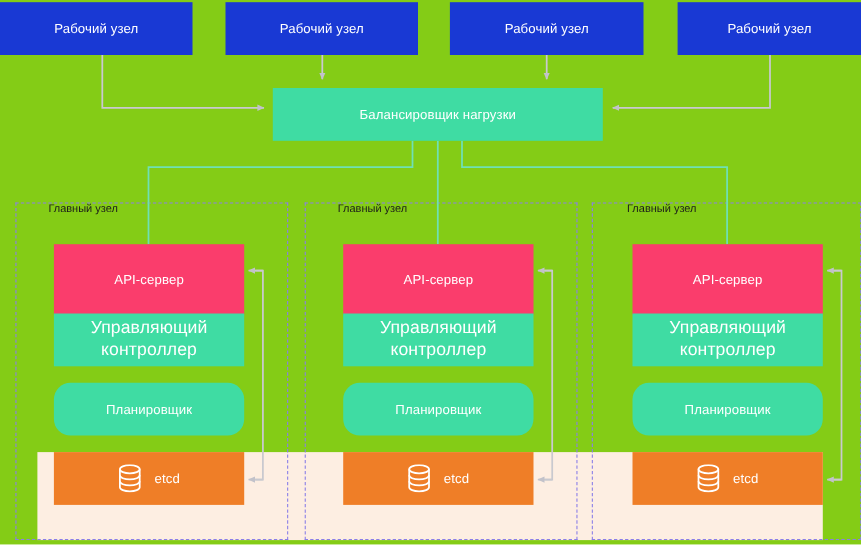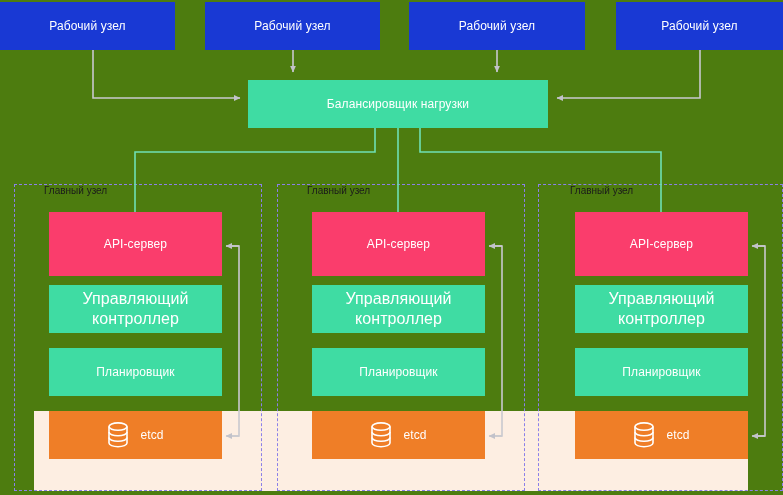--- a/index.html
+++ b/index.html
@@ -8,21 +8,21 @@
     width: 783px;
     height: 495px;
     background: #ffffff;
     font-family: "Liberation Sans", "DejaVu Sans", sans-serif;
     overflow: hidden;
   }
   #diagram {
     position: relative;
     width: 783px;
     height: 495px;
-    background: #4d7c0f;
+    background: #84cc16;
     text-decoration: underline;
   }
 
   
   .node {
     position: absolute;
     display: flex;
     align-items: center;
     justify-content: center;
     text-align: center;
@@ -44,33 +44,34 @@
     font-size: 12px;
     left: 248px;
     top: 80px;
     width: 300px;
     height: 48px;
   }
   .api {
     background: #fa3d6c;
     font-size: 12px;
     height: 64px;
-    top: 212px;
+    top: 222px;
   }
   .ctrl {
     background: #3fdca3;
     font-size: 16px;
     height: 48px;
     top: 285px;
   }
   .sched {
     background: #3fdca3;
     font-size: 12px;
     height: 48px;
     top: 348px;
+    border-radius: 15px;
   }
   .etcd {
     background: #ef7e27;
     font-size: 12px;
     height: 48px;
     top: 411px;
     gap: 11px;
   }
 
   

